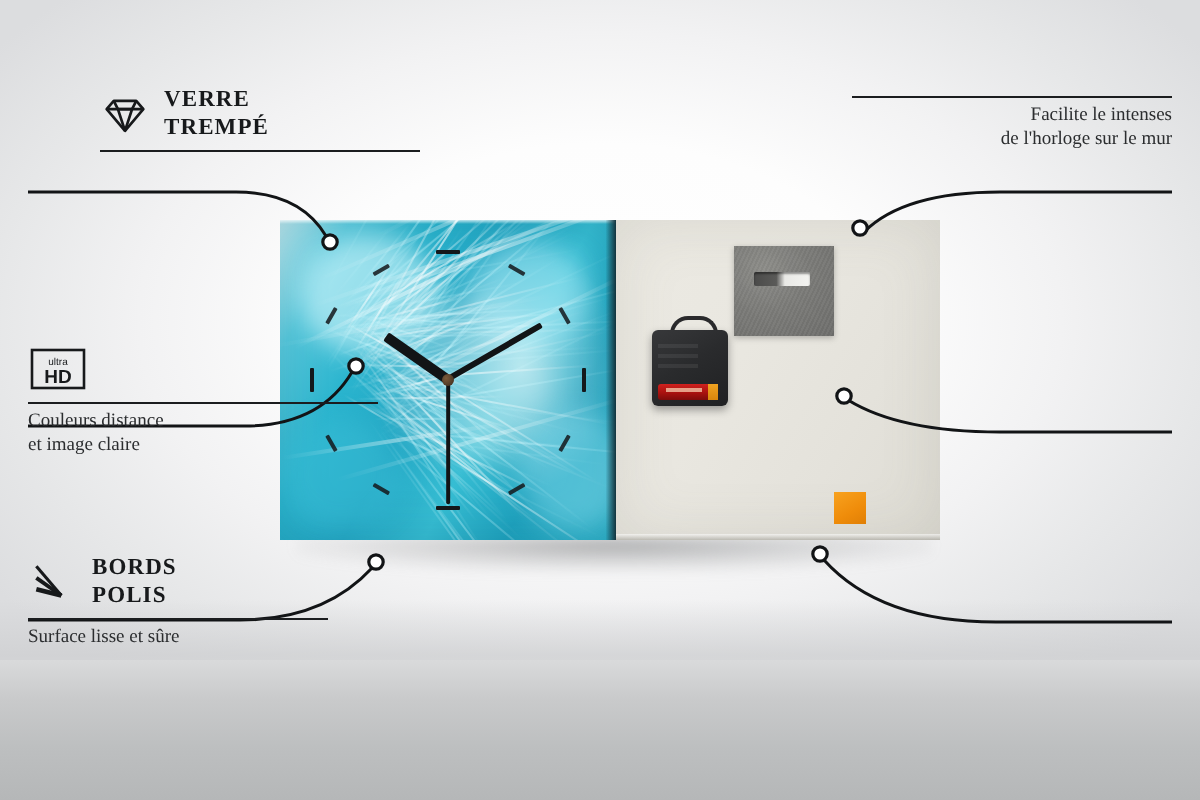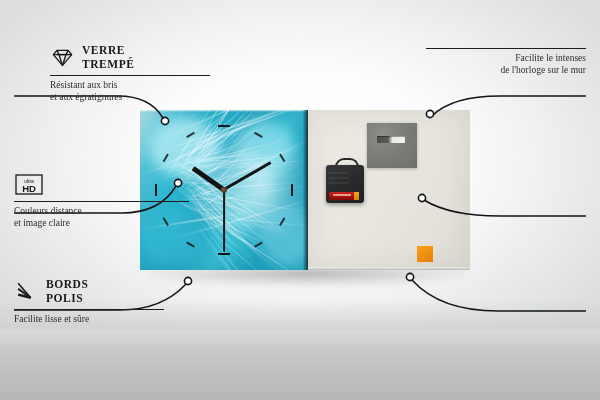--- a/index.html
+++ b/index.html
@@ -400,22 +400,20 @@
           <path d="M17.4,5.2 L15.4,9.2 L12,19.6"></path>
             <path d="M8.6,9.2 H15.4"></path>
         </g>
       </svg>
       <div>
         <div class="cotitle">VERRE</div>
         <div class="cotitle">TREMPÉ</div>
       </div>
     </div>
     <div class="corule"></div>
-    <div class="codesc">Résistant aux bris
-et aux égratignures</div>
   </div>
 
   <div class="callout" style="left:14px;top:172px;width:175px;">
     <div class="cohead">
       <svg class="ico" viewBox="0 0 30 24" style="width:30px;flex:0 0 30px;">
         <rect x="2" y="2.5" width="26" height="19" fill="none" stroke="#17191b" stroke-width="1.3"></rect>
         <text x="15" y="10.2" text-anchor="middle" font-family="Liberation Sans, sans-serif" font-size="5" fill="#17191b">ultra</text>
         <text x="15" y="19.2" text-anchor="middle" font-family="Liberation Sans, sans-serif" font-size="9.5" font-weight="bold" fill="#17191b">HD</text>
       </svg>
       <div>
@@ -434,21 +432,21 @@
             <path d="M4,9.5 L16,18" stroke-width="1.9"></path>
           <path d="M4,15 L16,18" stroke-width="2.3"></path>
         </g>
       </svg>
       <div>
         <div class="cotitle">BORDS</div>
         <div class="cotitle">POLIS</div>
       </div>
     </div>
     <div class="corule"></div>
-    <div class="codesc">Facilite lisse et sûre</div>
+    <div class="codesc">Surface lisse et sûre</div>
   </div>
 
   <div class="callout right" style="left:426px;top:44px;width:160px;">
     <div class="corule"></div>
     <div class="codesc">Facilite le intenses
 de l'horloge sur le mur</div>
   </div>
 
 
 

